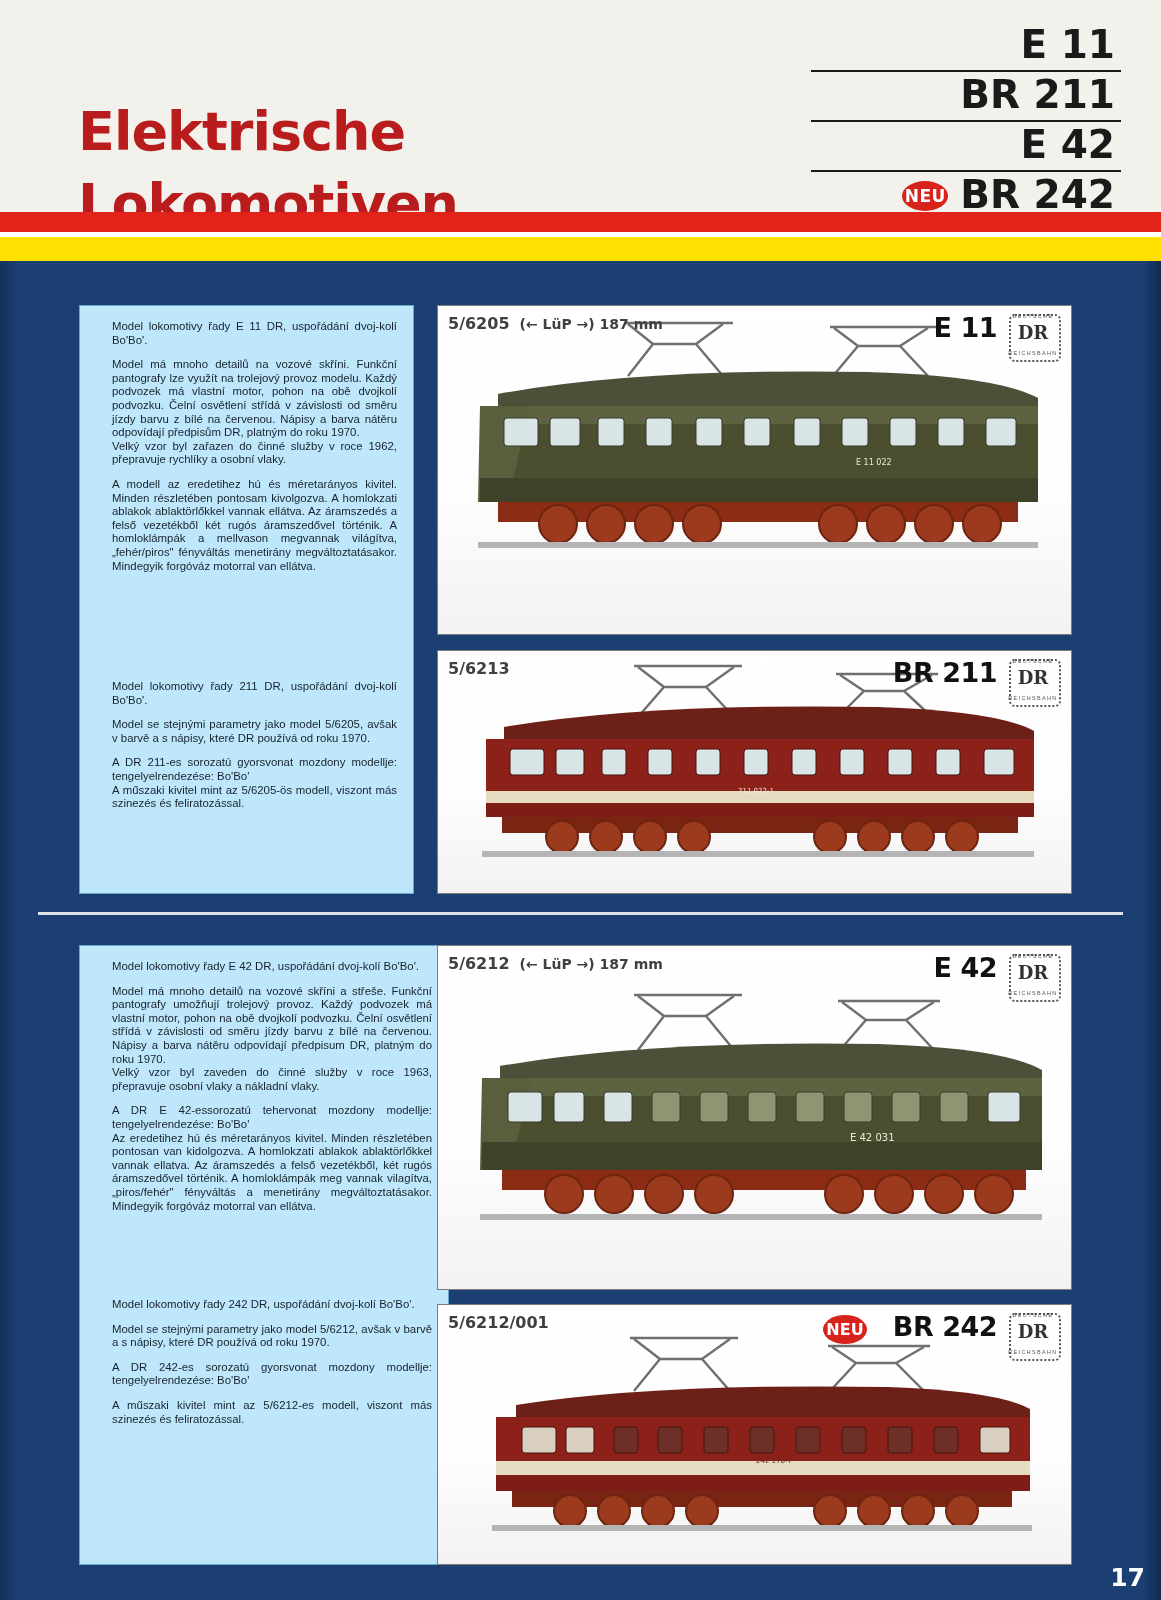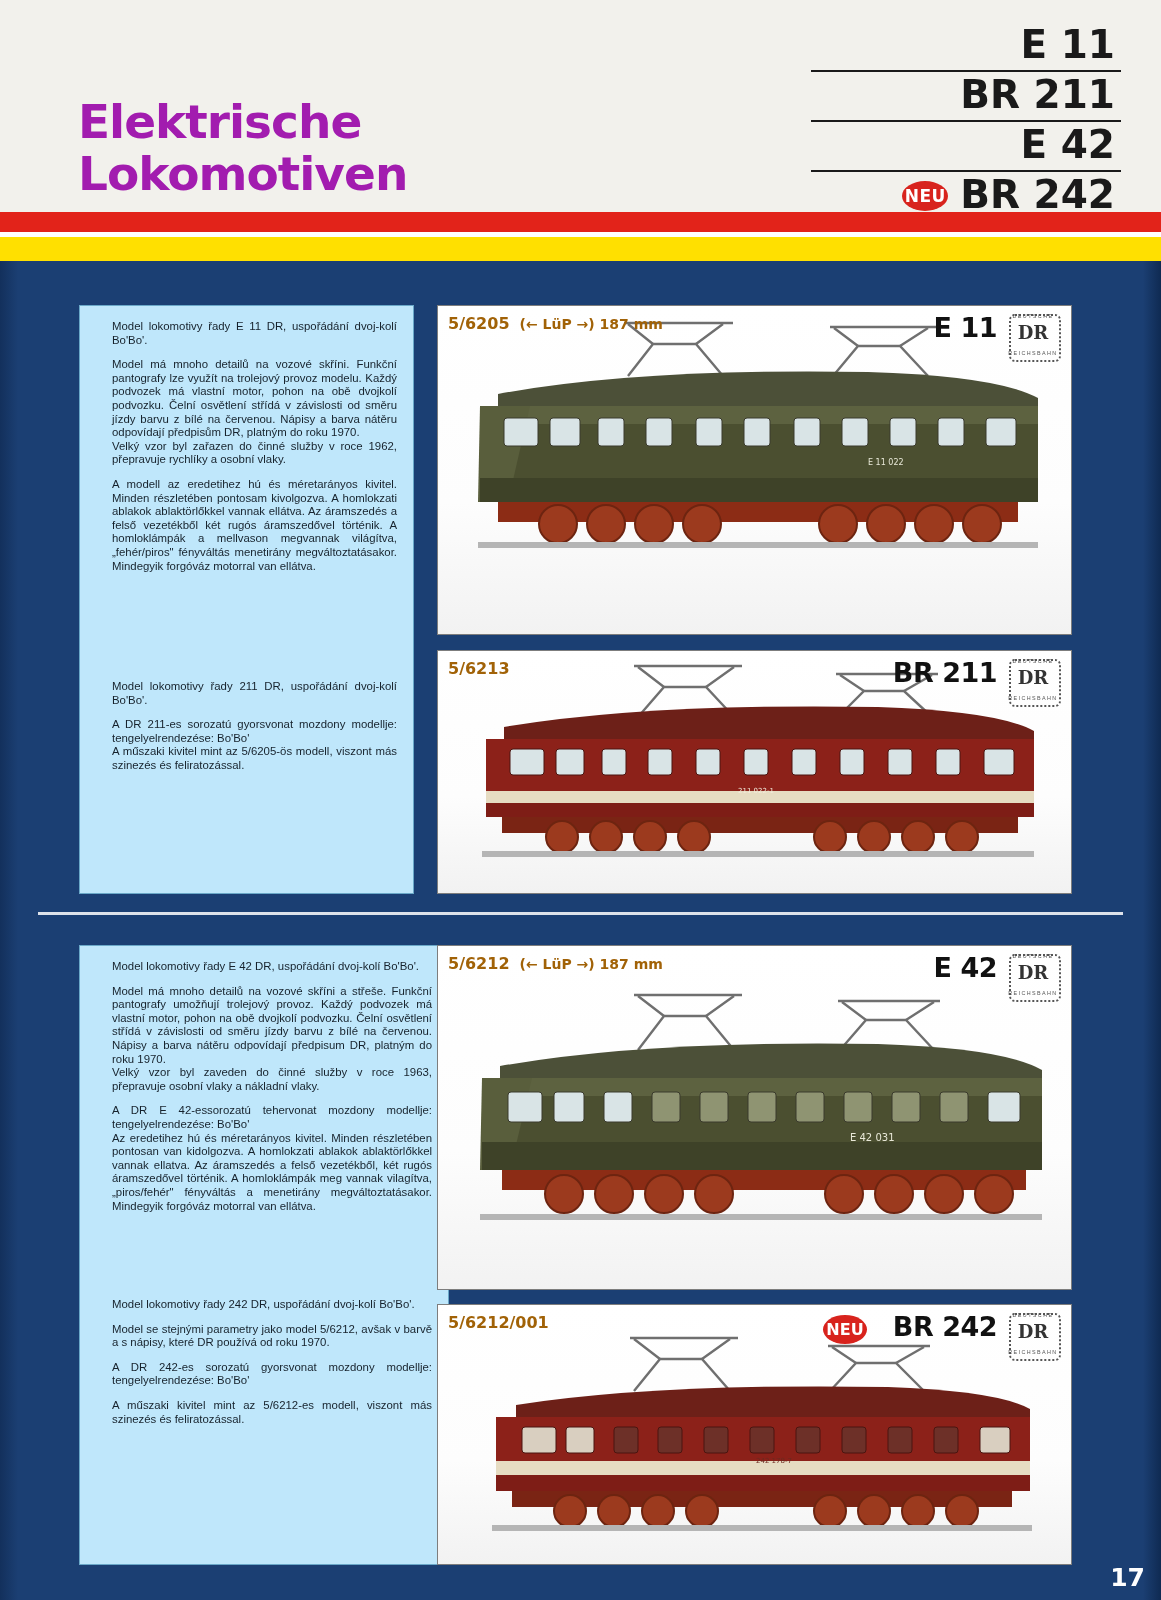--- a/index.html
+++ b/index.html
@@ -14,22 +14,22 @@
     position:absolute;inset:0;
     background:#f4f2ee;
   }
   
   .header{
     position:absolute;left:0;top:0;width:1161px;height:212px;
     background:#f2f1ec;
   }
   .header-title{
     position:absolute;left:78px;top:96px;
-    font-size:47px;line-height:52px;font-weight:bold;
-    letter-spacing:-1px;color:#a21caf;
+    font-size:54px;line-height:72px;font-weight:bold;
+    letter-spacing:-1px;color:#b91c1c;
     font-family:"DejaVu Sans", sans-serif;
     white-space:pre-line;
   }
   .header-codes{
     position:absolute;right:40px;top:22px;width:310px;
   }
   .code-row{
     position:relative;height:48px;
     border-bottom:2px solid #1a1a1a;
     text-align:right;
@@ -98,21 +98,21 @@
     box-sizing:border-box;
     overflow:hidden;
   }
   .f1{left:437px;top:44px;width:635px;height:330px;}
   .f2{left:437px;top:389px;width:635px;height:244px;}
   .f3{left:437px;top:684px;width:635px;height:345px;}
   .f4{left:437px;top:1043px;width:635px;height:261px;}
 
   .art-code{
     position:absolute;left:10px;top:8px;
-    font-size:16px;font-weight:bold;color:#a16207;
+    font-size:16px;font-weight:bold;color:#404040;
     font-family:"DejaVu Sans", sans-serif;
     letter-spacing:0px;
   }
   .luep{
     font-size:14px;font-weight:bold;margin-left:10px;letter-spacing:0;
   }
   .model-name{
     position:absolute;right:74px;top:6px;
     font-size:27px;font-weight:bold;color:#111;
     font-family:"DejaVu Sans", sans-serif;
@@ -197,20 +197,21 @@
 
     <div class="divider"></div>
 
     <div class="text-panel panel1">
       <p>Model lokomotivy řady E 11 DR, uspořádání dvoj-kolí Bo'Bo'.</p>
       <p style="white-space:pre-line">Model má mnoho detailů na vozové skříni. Funkční pantografy lze využít na trolejový provoz modelu. Každý podvozek má vlastní motor, pohon na obě dvojkolí podvozku. Čelní osvětlení střídá v závislosti od směru jízdy barvu z bílé na červenou. Nápisy a barva nátěru odpovídají předpisům DR, platným do roku 1970.
 Velký vzor byl zařazen do činné služby v roce 1962, přepravuje rychlíky a osobní vlaky.</p>
       <p>A modell az eredetihez hú és méretarányos kivitel. Minden részletében pontosam kivolgozva. A homlokzati ablakok ablaktörlőkkel vannak ellátva. Az áramszedés a felső vezetékből két rugós áramszedővel történik. A homloklámpák a mellvason megvannak világítva, „fehér/piros" fényváltás menetirány megváltoztatásakor. Mindegyik forgóváz motorral van ellátva.</p>
       <div class="gap"></div>
       <p>Model lokomotivy řady 211 DR, uspořádání dvoj-kolí Bo'Bo'.</p>
+      <p>Model se stejnými parametry jako model 5/6205, avšak v barvě a s nápisy, které DR používá od roku 1970.</p>
       <p class="tight" style="white-space:pre-line">A DR 211-es sorozatú gyorsvonat mozdony modellje: tengelyelrendezése: Bo'Bo'
 A műszaki kivitel mint az 5/6205-ös modell, viszont más szinezés és feliratozással.</p>
     </div>
 
     <div class="text-panel panel2">
       <p>Model lokomotivy řady E 42 DR, uspořádání dvoj-kolí Bo'Bo'.</p>
       <p style="white-space:pre-line">Model má mnoho detailů na vozové skříni a střeše. Funkční pantografy umožňují trolejový provoz. Každý podvozek má vlastní motor, pohon na obě dvojkolí podvozku. Čelní osvětlení střídá v závislosti od směru jízdy barvu z bílé na červenou. Nápisy a barva nátěru odpovídají předpisum DR, platným do roku 1970.
 Velký vzor byl zaveden do činné služby v roce 1963, přepravuje osobní vlaky a nákladní vlaky.</p>
       <p style="white-space:pre-line">A DR E 42-essorozatú tehervonat mozdony modellje: tengelyelrendezése: Bo'Bo'
 Az eredetihez hú és méretarányos kivitel. Minden részletében pontosan van kidolgozva. A homlokzati ablakok ablaktörlőkkel vannak ellatva. Az áramszedés a felső vezetékből, két rugós áramszedővel történik. A homloklámpák meg vannak vilagítva, „piros/fehér" fényváltás a menetirány megváltoztatásakor. Mindegyik forgóváz motorral van ellátva.</p>
@@ -266,21 +267,21 @@
             <circle cx="216" cy="218" r="19"></circle>
               <circle cx="264" cy="218" r="19"></circle>
             <circle cx="400" cy="218" r="19"></circle>
               <circle cx="448" cy="218" r="19"></circle>
             <circle cx="496" cy="218" r="19"></circle>
               <circle cx="544" cy="218" r="19"></circle>
           </g>
           <rect x="40" y="236" width="560" height="6" fill="#b5b5b5"></rect>
           <text x="430" y="160" font-size="9" fill="#e3e3d0" font-family="DejaVu Sans">&nbsp;</text>
         </svg>
-        <div class="loco-label" style="left:430px;top:152px;font-size:8px;color:#e8e8d8;">E 11 022</div>
+        <div class="loco-label" style="left:418px;top:152px;font-size:8px;color:#e8e8d8;">E 11 022</div>
       </div>
 
       <div class="art-code">
         <span>5/6205</span><span class="luep"><span>(← LüP →)</span> <span>187 mm</span></span>
       </div>
       <div class="model-name">E 11</div>
       <div class="dr-stamp">
         <div class="ring"></div>
         <div class="top-t">DEUTSCHE</div>
         <div class="dr">DR</div>

